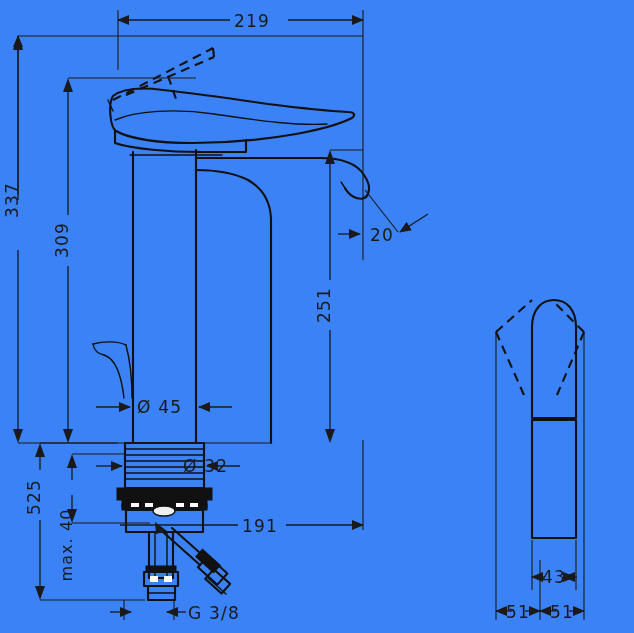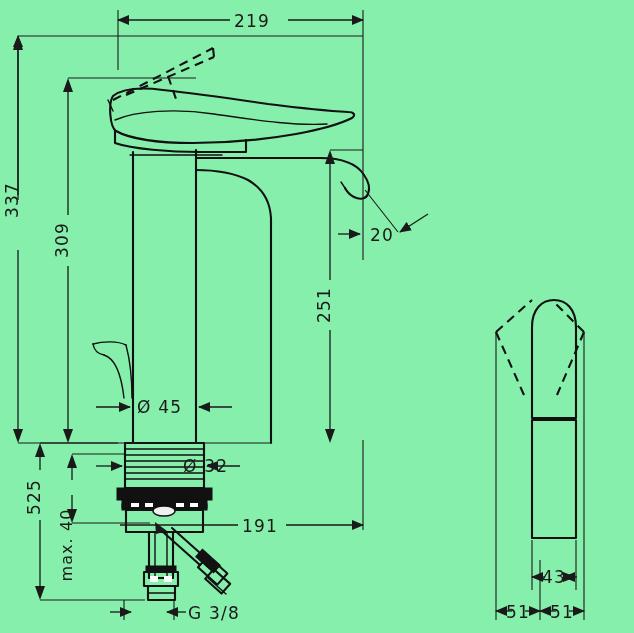--- a/index.html
+++ b/index.html
@@ -7,21 +7,21 @@
     padding: 0;
     background: #ffffff;
   }
   body {
     font-family: "DejaVu Sans", sans-serif;
   }
   #drawing-root {
     position: relative;
     width: 634px;
     height: 633px;
-    background: #86efac;
+    background: #3b82f6;
     overflow: hidden;
   }
   #drawing-root svg {
     position: absolute;
     left: 0;
     top: 0;
   }
   .dim-text {
     font-family: "DejaVu Sans", sans-serif;
     font-size: 17px;

